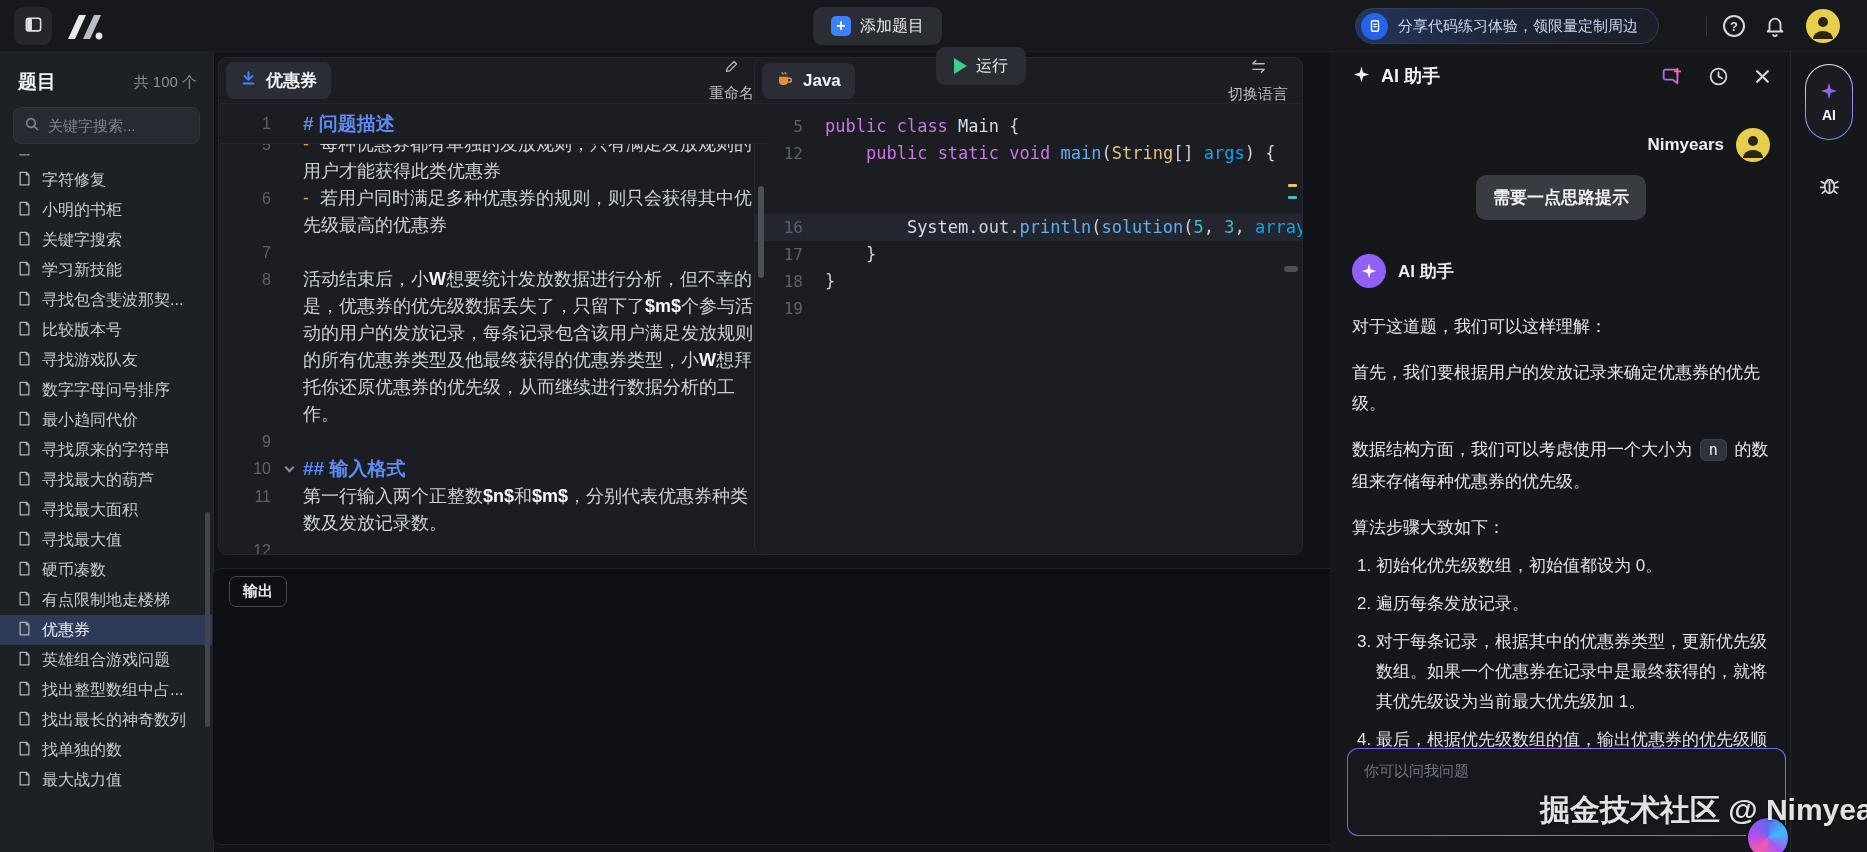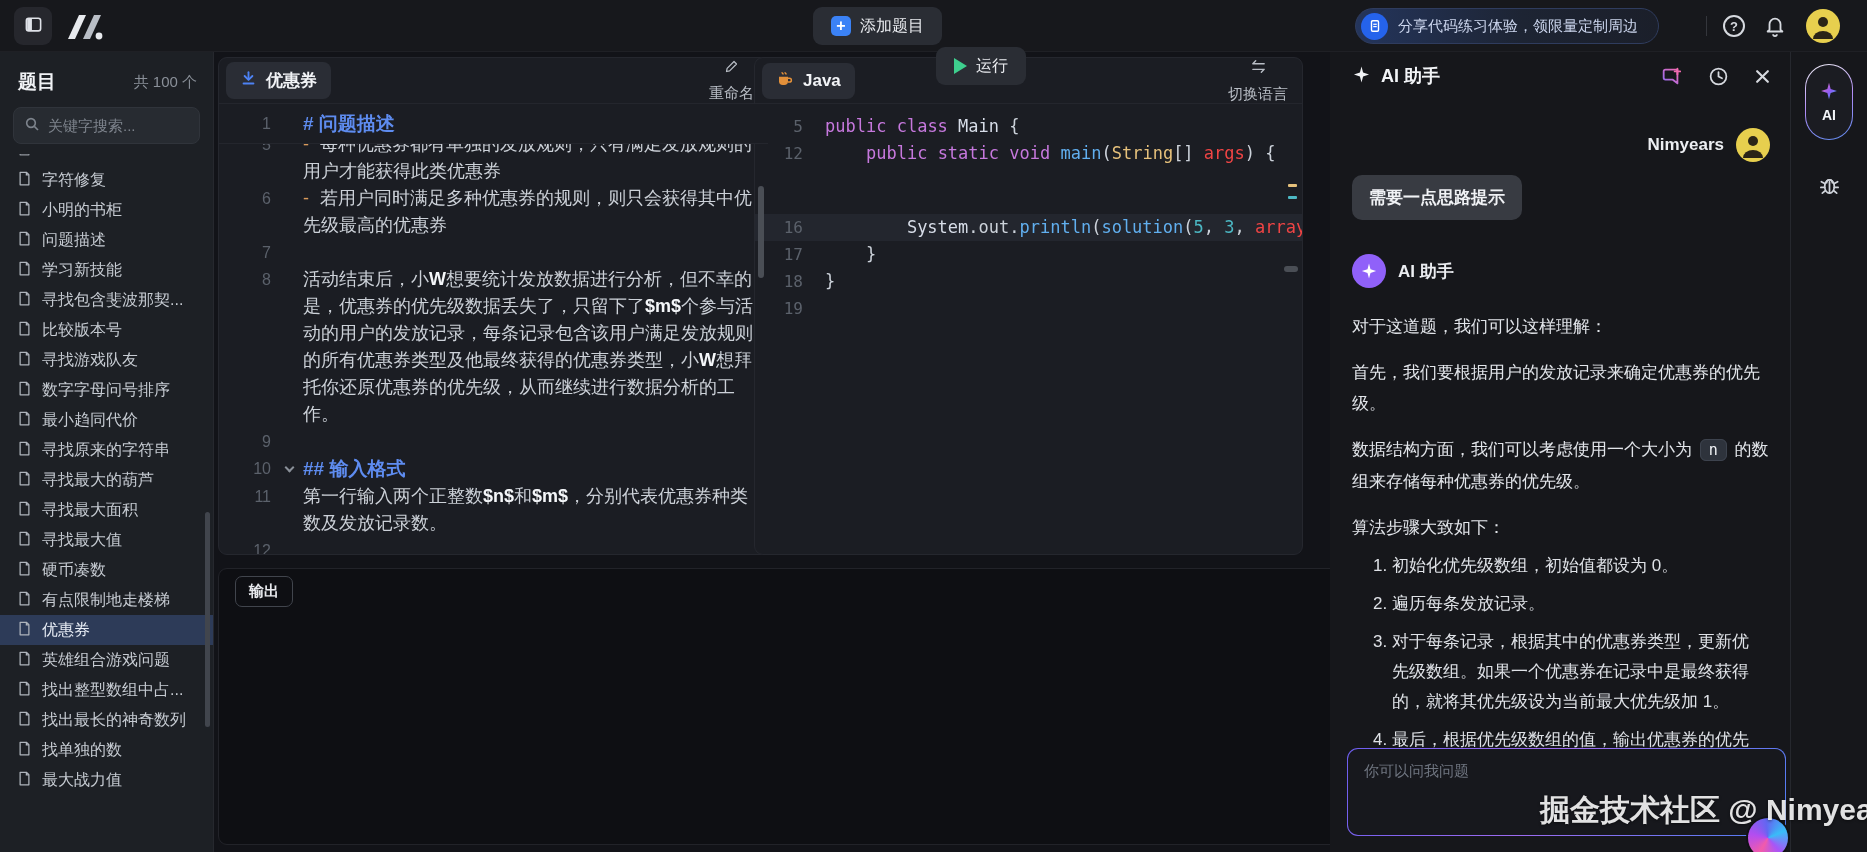--- a/index.html
+++ b/index.html
@@ -63,50 +63,50 @@
   .md-thumb { position:absolute; right:4px; top:82px; width:6px; height:92px; border-radius:3px; background:#4a4e55; z-index:3; }
 
   
   .code-panel { left:754px; top:57px; width:549px; height:498px; }
   .code-body { position:relative; height:451px; overflow:hidden; padding-top:9px; font-family:"DejaVu Sans Mono","Liberation Mono",monospace; font-size:17px; }
   .crow { display:flex; height:27px; line-height:27px; position:relative; }
   .crow .g { width:70px; flex:0 0 70px; color:#5b616b; text-align:right; padding-right:22px; font-size:16px; }
   .crow .cc { flex:1; white-space:pre; overflow:hidden; }
   .crow.active { background:#23262e;margin-top:47px; }
   .seg.kw{color:#c678dd} .seg.fn{color:#61afef} .seg.num{color:#4cb8c4}
-  .seg.grn{color:#ef4444} .seg.yel{color:#e5c07b} .seg.cls{color:#d7dde8} .seg.pln{color:#ccd2da}
+  .seg.grn{color:#0ea5e9} .seg.yel{color:#e5c07b} .seg.cls{color:#d7dde8} .seg.pln{color:#ccd2da}
   .ruler-mark { position:absolute; right:5px; width:9px; height:3px; border-radius:1px; z-index:3; }
   .code-thumb { position:absolute; right:4px; top:162px; width:14px; height:6px; border-radius:3px; background:#4a4e55; z-index:3; }
 
   
-  .output-panel { left:218px; top:568px; width:1164px; height:277px; background:#0e0f13; border:1px solid #222329; }
+  .output-panel { left:212px; top:568px; width:1164px; height:277px; background:#0e0f13; border:1px solid #222329; }
   .out-head { height:44px; display:flex; align-items:center; padding:0 18px 0 16px; }
   .out-chip { border:1px solid #41454d; border-radius:7px; padding:5px 13px; color:#e8eaee; font-size:15px; font-weight:700; background:none; cursor:pointer; font-family:inherit; }
   .out-close { margin-left:auto; background:none; border:none; cursor:pointer; display:flex; }
 
   
   .ai-panel { position:absolute; left:1330px; top:52px; width:460px; height:800px; background:#16171b; }
   .ai-head { height:48px; display:flex; align-items:center; padding:0 20px 0 22px; gap:10px; }
   .ai-title { color:#f2f4f7; font-size:18px; font-weight:700; }
   .ai-head .spacer { flex:1; }
   .ai-hicon { background:none; border:none; cursor:pointer; display:flex; margin-left:16px; }
   .ai-chat { padding:0 20px 0 22px; }
   .user-row { display:flex; align-items:center; justify-content:flex-end; gap:12px; margin-top:28px; }
   .user-name { color:#eceef2; font-size:17px; font-weight:700; }
   .u-avatar { width:34px; height:34px; border-radius:50%; background:#e7cf4e; overflow:hidden; flex:0 0 34px; }
-  .bubble-row { display:flex; justify-content:flex-start; margin-top:13px; }
+  .bubble-row { display:flex; justify-content:center; margin-top:13px; }
   .bubble { background:#383b42; border-radius:10px; padding:11px 17px; color:#f0f2f5; font-size:17px; font-weight:700; }
   .ai-row { display:flex; align-items:center; gap:12px; margin-top:34px; }
   .ai-avatar { width:34px; height:34px; border-radius:50%; background:#9061f9; display:flex; align-items:center; justify-content:center; }
   .ai-name { color:#eceef2; font-size:17px; font-weight:700; }
   .apara { margin-top:15px; color:#e2e5ea; font-size:17px; line-height:31px; }
   .apara:first-of-type { margin-top:23px; }
   .seg.code { background:#2e333c; border:1px solid #3d434e; border-radius:6px; padding:1px 8px; font-family:"DejaVu Sans Mono",monospace; font-size:15px; margin:0 3px; color:#f0f2f5; }
   .ai-steps { margin:6px 0 0 24px; color:#dfe2e7; font-size:17px; }
-  .ai-steps li { margin:8px 16px; line-height:30px; }
+  .ai-steps li { margin:8px 0; line-height:30px; }
   .ai-input { position:absolute; left:17px; right:4px; bottom:16px; height:88px; border-radius:11px;
     border:1.5px solid transparent;
     background:linear-gradient(#17181d,#17181d) padding-box, linear-gradient(120deg,#6d5ef0,#9d6bf0 45%,#4e7df2) border-box; }
   .ai-input textarea { width:100%; height:100%; background:transparent; border:none; outline:none; resize:none; color:#cfd3da; font-size:15px; padding:13px 16px; font-family:inherit; }
   .ai-input textarea::placeholder { color:#6f7580; }
   .brain { position:absolute; right:2px; bottom:-6px; width:40px; height:40px; border-radius:50%;
     background:conic-gradient(from 210deg,#f25baa,#b44df0,#6366f1,#38bdf8,#a855f7,#f25baa); box-shadow:0 0 0 2px #101116; }
 
   
   .rail { position:absolute; left:1790px; top:52px; width:77px; height:800px; background:#16171b; border-left:1px solid #26282e; display:flex; flex-direction:column; align-items:center; }
@@ -216,21 +216,21 @@
               <path d="M5 2 h10 l4 4 v16 H5 Z" stroke-linejoin="round"></path>
               <path d="M15 2 v4 h4"></path>
             </svg></span>
           <span class="slabel">小明的书柜</span>
         </div>
         <div class="sitem">
           <span><svg width="15" height="15" viewBox="0 0 24 24" fill="none" stroke="#aeb4bc" stroke-width="2">
               <path d="M5 2 h10 l4 4 v16 H5 Z" stroke-linejoin="round"></path>
               <path d="M15 2 v4 h4"></path>
             </svg></span>
-          <span class="slabel">问题描述</span>
+          <span class="slabel">关键字搜索</span>
         </div>
         <div class="sitem">
           <span><svg width="15" height="15" viewBox="0 0 24 24" fill="none" stroke="#aeb4bc" stroke-width="2">
               <path d="M5 2 h10 l4 4 v16 H5 Z" stroke-linejoin="round"></path>
               <path d="M15 2 v4 h4"></path>
             </svg></span>
           <span class="slabel">学习新技能</span>
         </div>
         <div class="sitem">
           <span><svg width="15" height="15" viewBox="0 0 24 24" fill="none" stroke="#aeb4bc" stroke-width="2">

